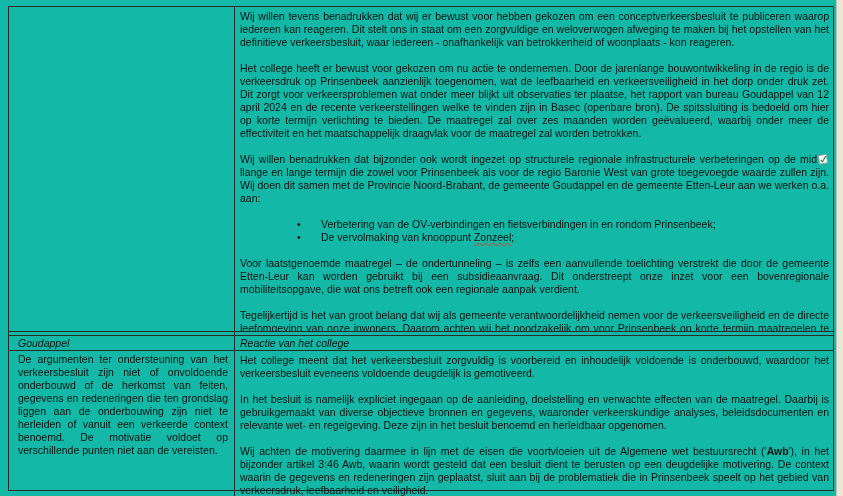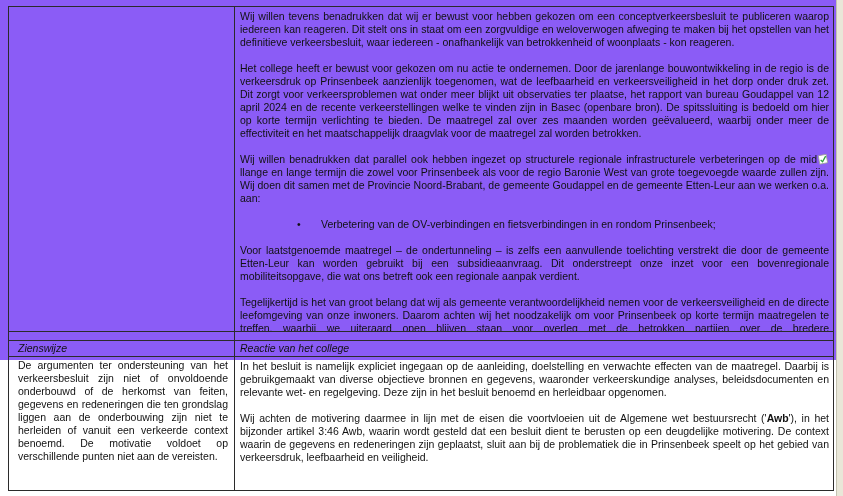--- a/index.html
+++ b/index.html
@@ -1,19 +1,19 @@
 <!DOCTYPE html>
 <html><head>
 <meta charset="utf-8">
 <style>
   * { margin:0; padding:0; box-sizing:border-box; }
   html,body { width:843px; height:496px; background:#ffffff; overflow:hidden; }
   body { font-family:"Liberation Sans","DejaVu Sans",sans-serif; color:#111; }
 
-  .page { position:absolute; left:0; top:0; width:843px; height:360px; background:#8b5cf6; }
+  .page { position:absolute; left:0; top:0; width:843px; height:496px; background:#14b8a6; }
 
   .scroll-strip {
     position:absolute; right:0; top:0; width:7px; height:496px;
     background:#e9e7d8; border-left:1px solid #c5c3b2;
   }
 
   .doc-table {
     position:absolute; left:8px; top:6px; width:826px; height:485px;
     border:1px solid #2b2b2b;
     display:flex; flex-direction:column;
@@ -51,53 +51,55 @@
 
 <div class="page">
 
   <div class="doc-table">
 
     <div class="row row-main">
       <div class="cell cell-left"></div>
       <div class="cell cell-right">
         <p class="para">Wij willen tevens benadrukken dat wij er bewust voor hebben gekozen om een conceptverkeersbesluit te publiceren waarop iedereen kan reageren. Dit stelt ons in staat om een zorgvuldige en weloverwogen afweging te maken bij het opstellen van het definitieve verkeersbesluit, waar iedereen - onafhankelijk van betrokkenheid of woonplaats - kon reageren.</p>
         <p class="para">Het college heeft er bewust voor gekozen om nu actie te ondernemen. Door de jarenlange bouwontwikkeling in de regio is de verkeersdruk op Prinsenbeek aanzienlijk toegenomen, wat de leefbaarheid en verkeersveiligheid in het dorp onder druk zet. Dit zorgt voor verkeersproblemen wat onder meer blijkt uit observaties ter plaatse, het rapport van bureau Goudappel van 12 april 2024 en de recente verkeerstellingen welke te vinden zijn in Basec (openbare bron). De spitssluiting is bedoeld om hier op korte termijn verlichting te bieden. De maatregel zal over zes maanden worden geëvalueerd, waarbij onder meer de effectiviteit en het maatschappelijk draagvlak voor de maatregel zal worden betrokken.</p>
-        <p class="para"><span>Wij willen benadrukken dat parallel ook hebben ingezet op structurele regionale infrastructurele verbeteringen op de mid</span><span class="obj-icon"><svg width="12" height="11" viewBox="0 0 12 11">
+        <p class="para"><span>Wij willen benadrukken dat bijzonder ook wordt ingezet op structurele regionale infrastructurele verbeteringen op de mid</span><span class="obj-icon"><svg width="12" height="11" viewBox="0 0 12 11">
                 <g transform="rotate(-10 6 5.5)">
                   <rect x="2" y="1" width="8" height="8.5" fill="#ffffff" stroke="#9a9a9a" stroke-width="0.8"></rect>
                   <path d="M3.6 5.6 L5.2 7.6 L9.2 2.6" stroke="#2e9e3a" stroke-width="1.3" fill="none"></path>
                 </g>
               </svg></span><span>llange en lange termijn die zowel voor Prinsenbeek als voor de regio Baronie West van grote toegevoegde waarde zullen zijn. Wij doen dit samen met de Provincie Noord-Brabant, de gemeente Goudappel en de gemeente Etten-Leur aan we werken o.a. aan:</span></p>
         <ul class="bullets">
           <li>Verbetering van de OV-verbindingen en fietsverbindingen in en rondom Prinsenbeek;</li>
+          <li><span>De vervolmaking van knooppunt </span><span class="squiggle">Zonzeel</span><span>;</span></li>
         </ul>
         <p class="para">Voor laatstgenoemde maatregel – de ondertunneling – is zelfs een aanvullende toelichting verstrekt die door de gemeente Etten-Leur kan worden gebruikt bij een subsidieaanvraag. Dit onderstreept onze inzet voor een bovenregionale mobiliteitsopgave, die wat ons betreft ook een regionale aanpak verdient.</p>
         <p class="para">Tegelijkertijd is het van groot belang dat wij als gemeente verantwoordelijkheid nemen voor de verkeersveiligheid en de directe leefomgeving van onze inwoners. Daarom achten wij het noodzakelijk om voor Prinsenbeek op korte termijn maatregelen te treffen, waarbij we uiteraard open blijven staan voor overleg met de betrokken partijen over de bredere mobiliteitsvraagstukken.</p>
       </div>
     </div>
 
     <div class="row row-gap">
       <div class="cell cell-left"></div>
       <div class="cell cell-right"></div>
     </div>
 
     <div class="row row-header">
       <div class="cell cell-left">
-        <span class="hdr">Zienswijze</span>
+        <span class="hdr">Goudappel</span>
       </div>
       <div class="cell cell-right">
         <span class="hdr">Reactie van het college</span>
       </div>
     </div>
 
     <div class="row row-body">
       <div class="cell cell-left">
         <p class="para">De argumenten ter ondersteuning van het verkeersbesluit zijn niet of onvoldoende onderbouwd of de herkomst van feiten, gegevens en redeneringen die ten grondslag liggen aan de onderbouwing zijn niet te herleiden of vanuit een verkeerde context benoemd. De motivatie voldoet op verschillende punten niet aan de vereisten.</p>
       </div>
       <div class="cell cell-right">
+        <p class="para">Het college meent dat het verkeersbesluit zorgvuldig is voorbereid en inhoudelijk voldoende is onderbouwd, waardoor het verkeersbesluit eveneens voldoende deugdelijk is gemotiveerd.</p>
         <p class="para">In het besluit is namelijk expliciet ingegaan op de aanleiding, doelstelling en verwachte effecten van de maatregel. Daarbij is gebruikgemaakt van diverse objectieve bronnen en gegevens, waaronder verkeerskundige analyses, beleidsdocumenten en relevante wet- en regelgeving. Deze zijn in het besluit benoemd en herleidbaar opgenomen.</p>
         <p class="para"><span>Wij achten de motivering daarmee in lijn met de eisen die voortvloeien uit de Algemene wet bestuursrecht ('</span><span class="b">Awb</span><span>'), in het bijzonder artikel 3:46 Awb, waarin wordt gesteld dat een besluit dient te berusten op een deugdelijke motivering. De context waarin de gegevens en redeneringen zijn geplaatst, sluit aan bij de problematiek die in Prinsenbeek speelt op het gebied van verkeersdruk, leefbaarheid en veiligheid.</span></p>
       </div>
     </div>
 
   </div>
 
   <div class="scroll-strip"></div>
 
 </div>

